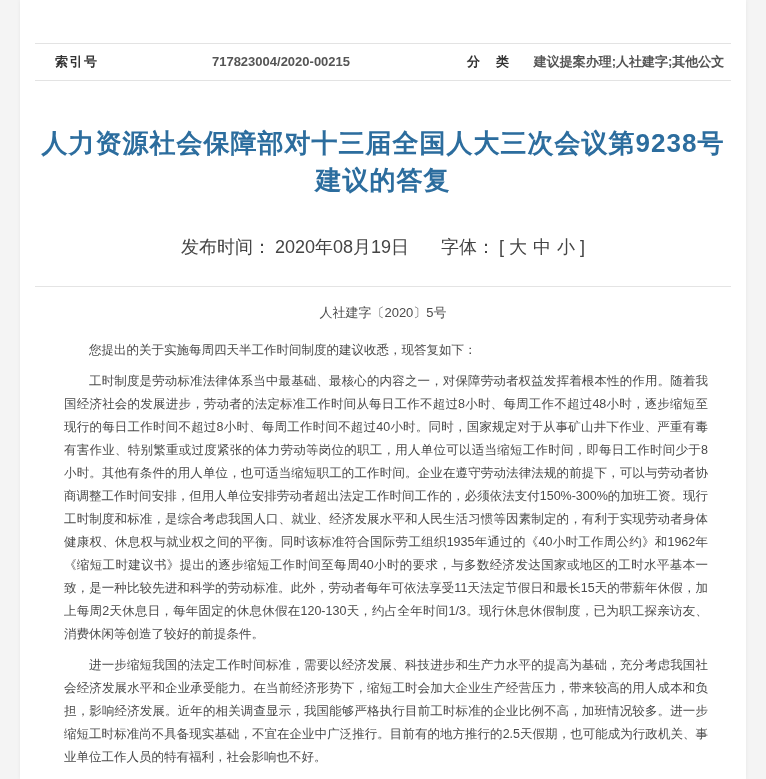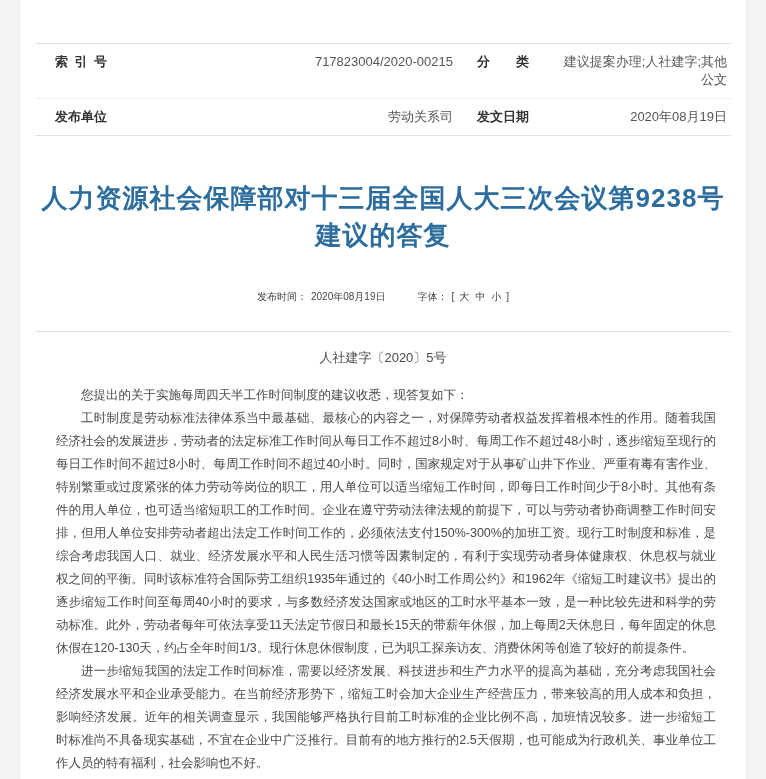--- a/index.html
+++ b/index.html
@@ -29,22 +29,22 @@
     border-collapse: collapse;
     border-top: 1px solid #e3e3e3;
     border-bottom: 1px solid #e3e3e3;
     font-size: 13px;
   }
   .meta-table tr { border-bottom: 1px solid #f0f0f0; }
   .meta-table tr:last-child { border-bottom: none; }
   .meta-table th, .meta-table td {
     padding: 9px 4px;
     vertical-align: top;
-    text-align: right;
-    font-weight: normal;
+    text-align: center;
+    font-weight: bold;
   }
   .meta-table th.lbl {
     width: 62px;
     padding-left: 20px;
     padding-right: 0;
     color: #333333;
     font-weight: bold;
     white-space: nowrap;
     text-align: justify;
     text-align-last: justify;
@@ -61,21 +61,21 @@
     text-align: center;
     font-size: 26px;
     line-height: 37px;
     font-weight: bold;
     letter-spacing: 1px;
   }
   
   .pub-line {
     margin-top: 36px;
     text-align: center;
-    font-size: 10px;
+    font-size: 18px;
     color: #444444;
   }
   .pub-line .seg { margin: 0 2px; }
   .pub-line .wide-gap { display: inline-block; width: 28px; }
   .pub-line a {
     color: #444444;
     text-decoration: none;
     margin: 0 3px;
     cursor: pointer;
   }
@@ -93,41 +93,35 @@
     color: #4a4a4a;
   }
   
   .doc-body {
     margin: 17px 30px 0 36px;
     font-size: 12.5px;
     line-height: 23px;
     color: #4a4a4a;
     text-align: justify;
   }
-  .doc-body p { margin: 0; text-indent: 2em; }
+  .doc-body p { margin: 8px; text-indent: 2em; }
 </style>
 </head>
 <body>
 
 <div class="viewport">
   <div class="page">
 
     <table class="meta-table">
       <tbody>
           <tr>
         <th class="lbl">索引号</th>
         <td class="val val-1">717823004/2020-00215</td>
         <th class="lbl">分类</th>
         <td class="val">建议提案办理;人社建字;其他公文</td>
-      </tr>
-      <tr>
-        <th class="lbl">发布单位</th>
-        <td class="val val-1">劳动关系司</td>
-        <th class="lbl">发文日期</th>
-        <td class="val">2020年08月19日</td>
       </tr>
     </tbody>
       </table>
 
     <h1 class="doc-title" style="color: rgb(44, 109, 158);">人力资源社会保障部对十三届全国人大三次会议第9238号建议的答复</h1>
 
     <div class="pub-line">
       <span class="seg">发布时间：</span><span class="seg">2020年08月19日</span><span class="wide-gap"></span><span class="seg">字体：</span><span class="seg">[</span><a>大</a><a>中</a><a>小</a><span class="seg">]</span>
     </div>
 

